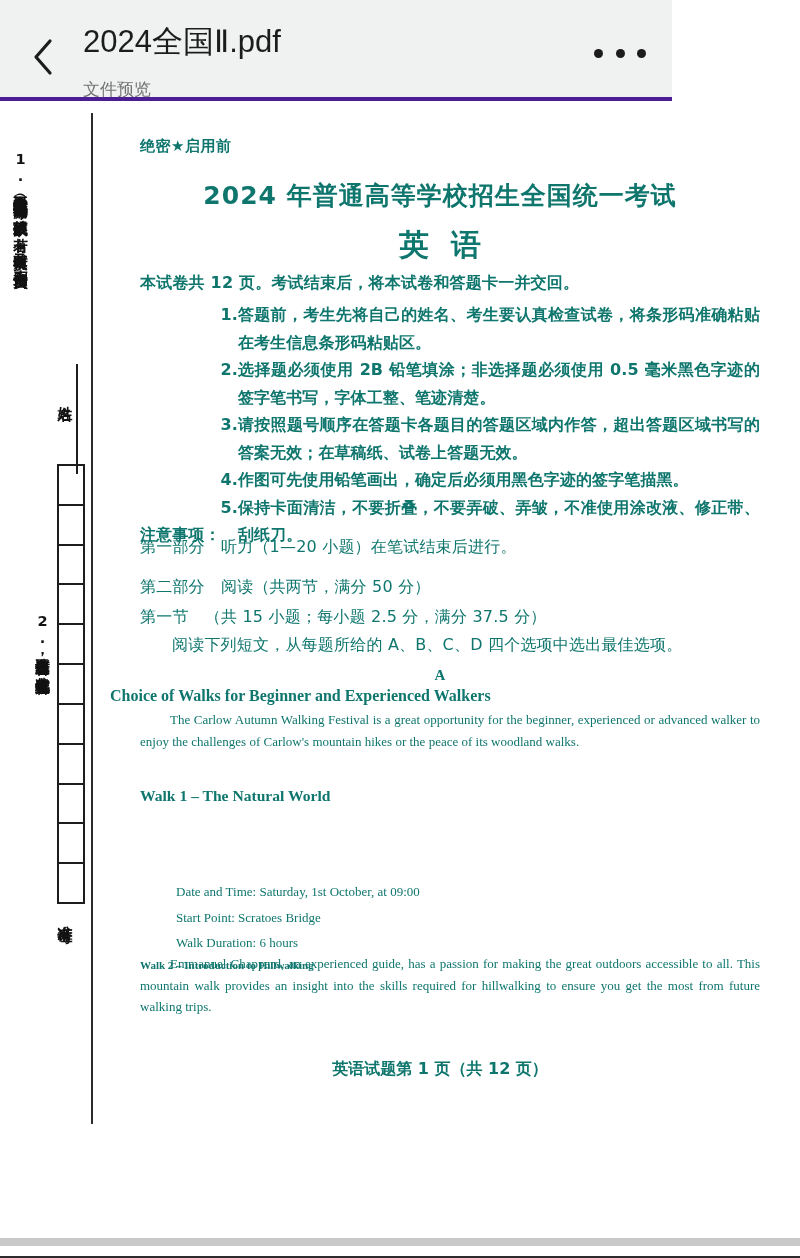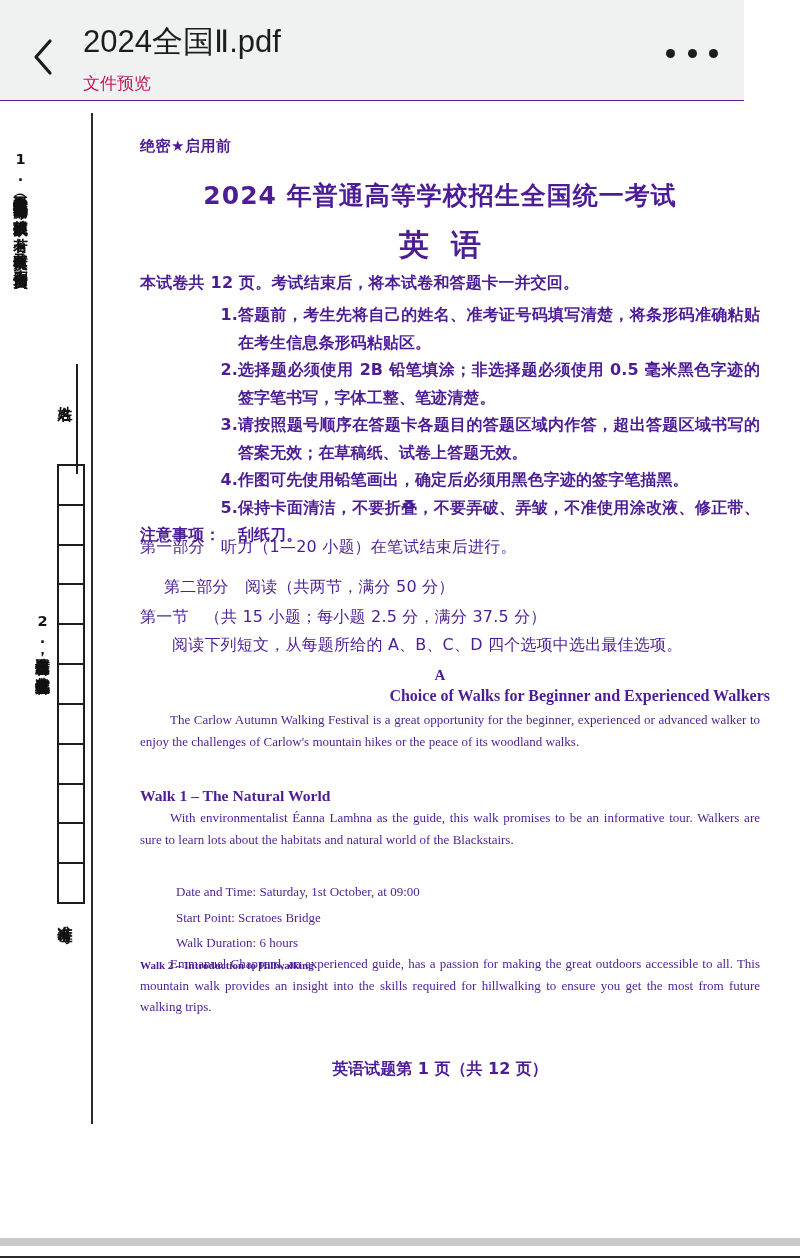--- a/index.html
+++ b/index.html
@@ -6,39 +6,39 @@
   html, body {
     width: 800px; height: 1258px;
     background: #ffffff;
     font-family: "Liberation Sans", sans-serif;
     overflow: hidden;
   }
   #app { position: relative; width: 800px; height: 1258px; background: #ffffff; }
 
   
   .appbar {
-    position: absolute; left: 0; top: 0; width: 744px; height: 101px;
+    position: absolute; left: 0; top: 0; width: 672px; height: 101px;
     background: #f0f1f1;
-    border-bottom: 1px solid #4c1d95;
+    border-bottom: 4px solid #4c1d95;
     padding-left: 36px;
   }
   .back-btn {
     position: absolute; left: 20px; top: 34px; width: 46px; height: 46px;
     display: flex; align-items: center; justify-content: center;
     cursor: pointer;
   }
   .back-btn svg { display: block; }
   .appbar-titles { position: absolute; left: 83px; top: 22px; }
   .appbar-title {
     font-size: 31px; line-height: 40px; color: #1c1c1c;
     font-weight: 400; letter-spacing: 0px; white-space: nowrap;
   }
   .appbar-subtitle {
-    font-size: 17px; line-height: 24px; color: #be185d;
-    margin-top: 10px; white-space: nowrap;
+    font-size: 17px; line-height: 24px; color: #737373;
+    margin-top: 16px; white-space: nowrap;
   }
   .more-btn {
     position: absolute; right: 26px; top: 40px;
     width: 52px; height: 26px;
     display: flex; align-items: center; justify-content: space-between;
     cursor: pointer;
   }
   .more-btn i {
     display: block; width: 9px; height: 9px; border-radius: 50%;
     background: #1c1c1c;
@@ -93,21 +93,21 @@
     width: 28px; height: 440px;
     border: 2px solid #1d1d1d;
     display: flex; flex-direction: column;
   }
   .id-grid .cell { flex: 1 1 0; border-bottom: 2px solid #1d1d1d; }
   .id-grid .cell:last-child { border-bottom: none; }
 
   
   .exam {
     position: absolute; left: 110px; top: 0; width: 660px; height: 1011px;
-    color: #4c1d95;
+    color: #0f766e;
     font-family: "Liberation Serif", "DejaVu Serif", serif;
   }
   .cn { font-family: "DejaVu Sans", "Liberation Sans", sans-serif; }
 
   .secret {
     position: absolute; left: 30px; top: 36px;
     font-size: 15px; font-weight: 700; letter-spacing: 0.5px;
   }
   .exam-title {
     position: absolute; left: 0; top: 78px; width: 660px;
@@ -134,31 +134,31 @@
   .notes-items { flex: 1 1 auto; }
   .note-item { display: flex; align-items: flex-start; }
   .note-num { flex: 0 0 auto; }
   .note-body { flex: 1 1 auto; text-align: justify; }
 
   .part {
     position: absolute; left: 30px; width: 620px;
     font-size: 16px; font-weight: 400; letter-spacing: 0.2px;
   }
   .part-1 { top: 436px; }
-  .part-2 { top: 476px; margin-left: 24px; }
+  .part-2 { top: 476px; }
   .sect-1 { top: 506px; }
   .sect-desc { top: 534px; padding-left: 32px; font-weight: 400; }
 
   .passage-letter {
     position: absolute; left: 0; top: 566px; width: 660px;
     text-align: center; font-size: 15px; font-weight: 700;
   }
   .passage-title {
     position: absolute; left: 0; top: 586px; width: 660px;
-    text-align: right; font-size: 16px; font-weight: 700;
+    text-align: left; font-size: 16px; font-weight: 700;
   }
   .para {
     position: absolute; left: 30px; width: 620px;
     font-size: 13px; line-height: 1.66; text-align: justify;
     text-justify: inter-word;
   }
   .para.indent { text-indent: 30px; }
   .detail { padding-left: 36px; }
 
   .p-body1  { top: 608px; }
@@ -253,21 +253,21 @@
       <div class="subject cn">英语</div>
 
       <div class="notice-line cn">本试卷共 12 页。考试结束后，将本试卷和答题卡一并交回。</div>
 
       <div class="notes cn">
         <div class="notes-row">
           <div class="notes-label">注意事项：</div>
           <div class="notes-items">
             <div class="note-item">
               <span class="note-num">1.</span>
-              <span class="note-body">答题前，考生先将自己的姓名、准考证号码填写清楚，将条形码准确粘贴在考生信息条形码粘贴区。</span>
+              <span class="note-body">答题前，考生先将自己的姓名、考生要认真检查试卷，将条形码准确粘贴在考生信息条形码粘贴区。</span>
             </div>
             <div class="note-item">
               <span class="note-num">2.</span>
               <span class="note-body">选择题必须使用 2B 铅笔填涂；非选择题必须使用 0.5 毫米黑色字迹的签字笔书写，字体工整、笔迹清楚。</span>
             </div>
             <div class="note-item">
               <span class="note-num">3.</span>
               <span class="note-body">请按照题号顺序在答题卡各题目的答题区域内作答，超出答题区域书写的答案无效；在草稿纸、试卷上答题无效。</span>
             </div>
             <div class="note-item">
@@ -286,21 +286,20 @@
       <div class="part part-2 cn">第二部分　阅读（共两节，满分 50 分）</div>
       <div class="part sect-1 cn">第一节　（共 15 小题；每小题 2.5 分，满分 37.5 分）</div>
       <div class="part sect-desc cn">阅读下列短文，从每题所给的 A、B、C、D 四个选项中选出最佳选项。</div>
 
       <div class="passage-letter">A</div>
       <div class="passage-title">Choice of Walks for Beginner and Experienced Walkers</div>
 
       <div class="para indent p-body1">The Carlow Autumn Walking Festival is a great opportunity for the beginner, experienced or advanced walker to enjoy the challenges of Carlow's mountain hikes or the peace of its woodland walks.</div>
 
       <div class="para h-walk1">Walk 1 – The Natural World</div>
-      <div class="para indent p-body2">With environmentalist Éanna Lamhna as the guide, this walk promises to be an informative tour. Walkers are sure to learn lots about the habitats and natural world of the Blackstairs.</div>
 
       <div class="para detail d-date">Date and Time: Saturday, 1st October, at 09:00</div>
       <div class="para detail d-start">Start Point: Scratoes Bridge</div>
       <div class="para detail d-dur">Walk Duration: 6 hours</div>
 
       <div class="para h-walk2">Walk 2 – Introduction to Hillwalking</div>
       <div class="para indent p-body3">Emmanuel Chappard, an experienced guide, has a passion for making the great outdoors accessible to all. This mountain walk provides an insight into the skills required for hillwalking to ensure you get the most from future walking trips.</div>
 
       <div class="page-footer">英语试题第 1 页（共 12 页）</div>
     </div>

